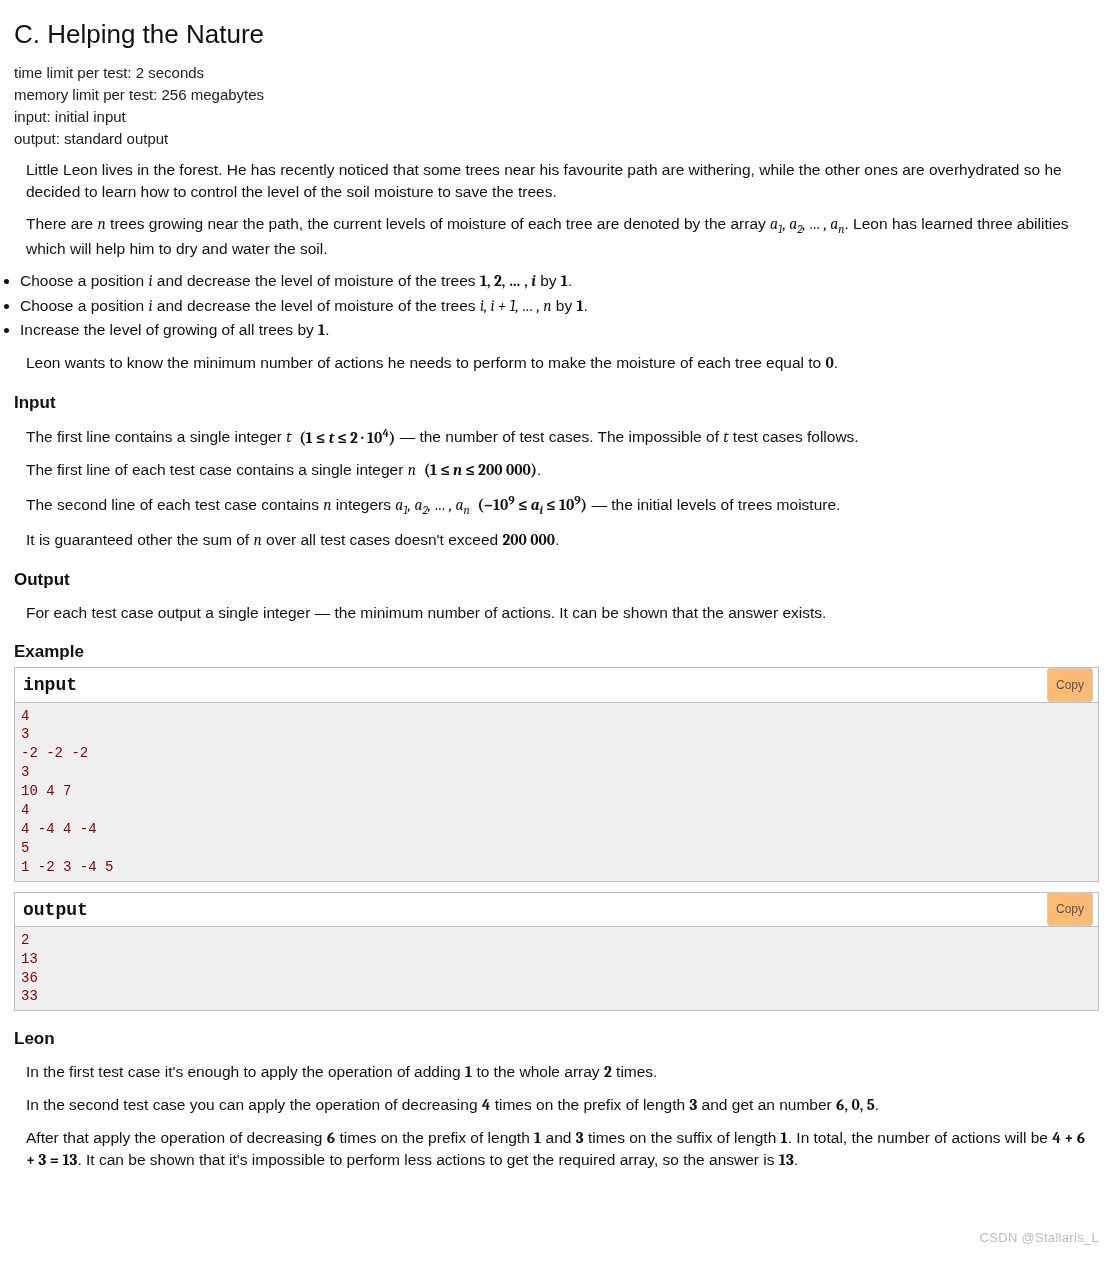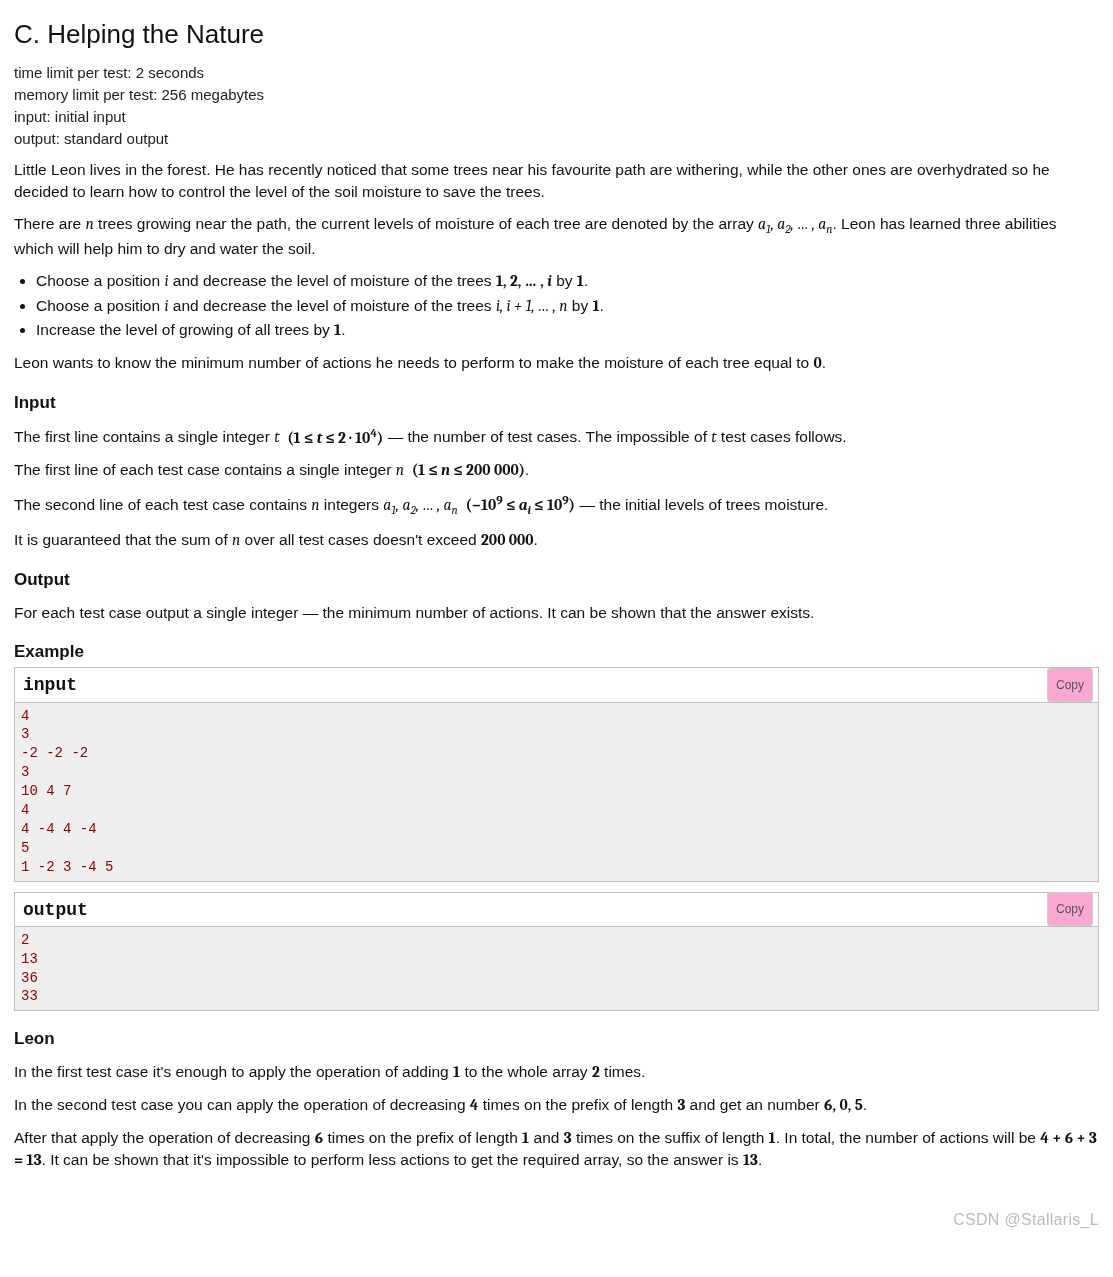--- a/index.html
+++ b/index.html
@@ -15,22 +15,22 @@
     text-align: left;
     font-size: 26px;
     font-weight: 400;
     margin: 6px 0 10px;
   }
   .meta {
     font-size: 15px;
     color: #222;
     margin: 1px 0;
   }
-  p { margin: 10px 0; }
-  ul { margin: 6px 0 10px 22px; padding: 0; }
+  p { margin: 10px 12px; }
+  ul { margin: 6px 0 10px 6px; padding: 0; }
   ul li { margin: 2px 0; }
   .math { font-family: "Nimbus Roman", "STIXGeneral", "Cambria", "Georgia", serif; font-style: italic; }
   .mathb { font-family: "Nimbus Roman", "STIXGeneral", "Cambria", "Georgia", serif; font-style: normal; font-weight: bold; }
   .sub { font-size: 0.75em; vertical-align: sub; font-style: italic; }
   .sup { font-size: 0.78em; vertical-align: super; }
   .section-title {
     font-weight: bold;
     font-size: 17px;
     margin: 16px 0 0 0;
   }
@@ -48,42 +48,42 @@
     background: #fff;
   }
   .copy-btn {
     position: absolute;
     right: 5px;
     top: 50%;
     transform: translateY(-50%);
     font-family: Arial, sans-serif;
     font-size: 12px;
     font-weight: normal;
-    background: #f9a8d4;
+    background: #fdba74;
     border: 1px solid #ccc;
     border-radius: 3px;
     padding: 9px 8px;
     color: #555;
     cursor: pointer;
   }
   .example-body {
     background: #efefef;
     padding: 4px 6px;
     font-family: Consolas, "Courier New", monospace;
     font-size: 14px;
     color: #880000;
     white-space: pre;
     line-height: 1.35;
   }
   .watermark {
     position: fixed;
     right: 14px;
-    bottom: 46px;
+    bottom: 30px;
     color: #bbb;
-    font-size: 16px;
+    font-size: 13px;
     letter-spacing: 0.3px;
     pointer-events: none;
   }
 </style>
 </head>
 <body>
 
 <div class="title">C. Helping the Nature</div>
 <div class="meta">time limit per test: 2 seconds</div>
 <div class="meta">memory limit per test: 256 megabytes</div>
@@ -119,21 +119,21 @@
 </p>
 <p>
   <span>The first line of each test case contains a single integer </span><span class="math">n</span>
   <span class="mathb">&nbsp;(1 ≤ <i>n</i> ≤ 200&nbsp;000)</span><span>.</span>
 </p>
 <p>
   <span>The second line of each test case contains </span><span class="math">n</span><span> integers </span><span class="math"><i>a</i><span class="sub">1</span>, <i>a</i><span class="sub">2</span>, … , <i>a</i><span class="sub">n</span></span>
   <span class="mathb">&nbsp;(−10<span class="sup">9</span> ≤ <i>a</i><span class="sub">i</span> ≤ 10<span class="sup">9</span>)</span><span> — the initial levels of trees moisture.</span>
 </p>
 <p>
-  <span>It is guaranteed that the sum of </span><span class="math">n</span><span> over all test cases doesn't exceed </span><span class="mathb">200&nbsp;000</span><span>.</span>
+  <span>It is guaranteed other the sum of </span><span class="math">n</span><span> over all test cases doesn't exceed </span><span class="mathb">200&nbsp;000</span><span>.</span>
 </p>
 
 <div class="section-title">Output</div>
 <p>For each test case output a single integer — the minimum number of actions. It can be shown that the answer exists.</p>
 
 <div class="section-title">Example</div>
 
 <div class="example-block">
   <div class="example-header">
     <span>input</span>

